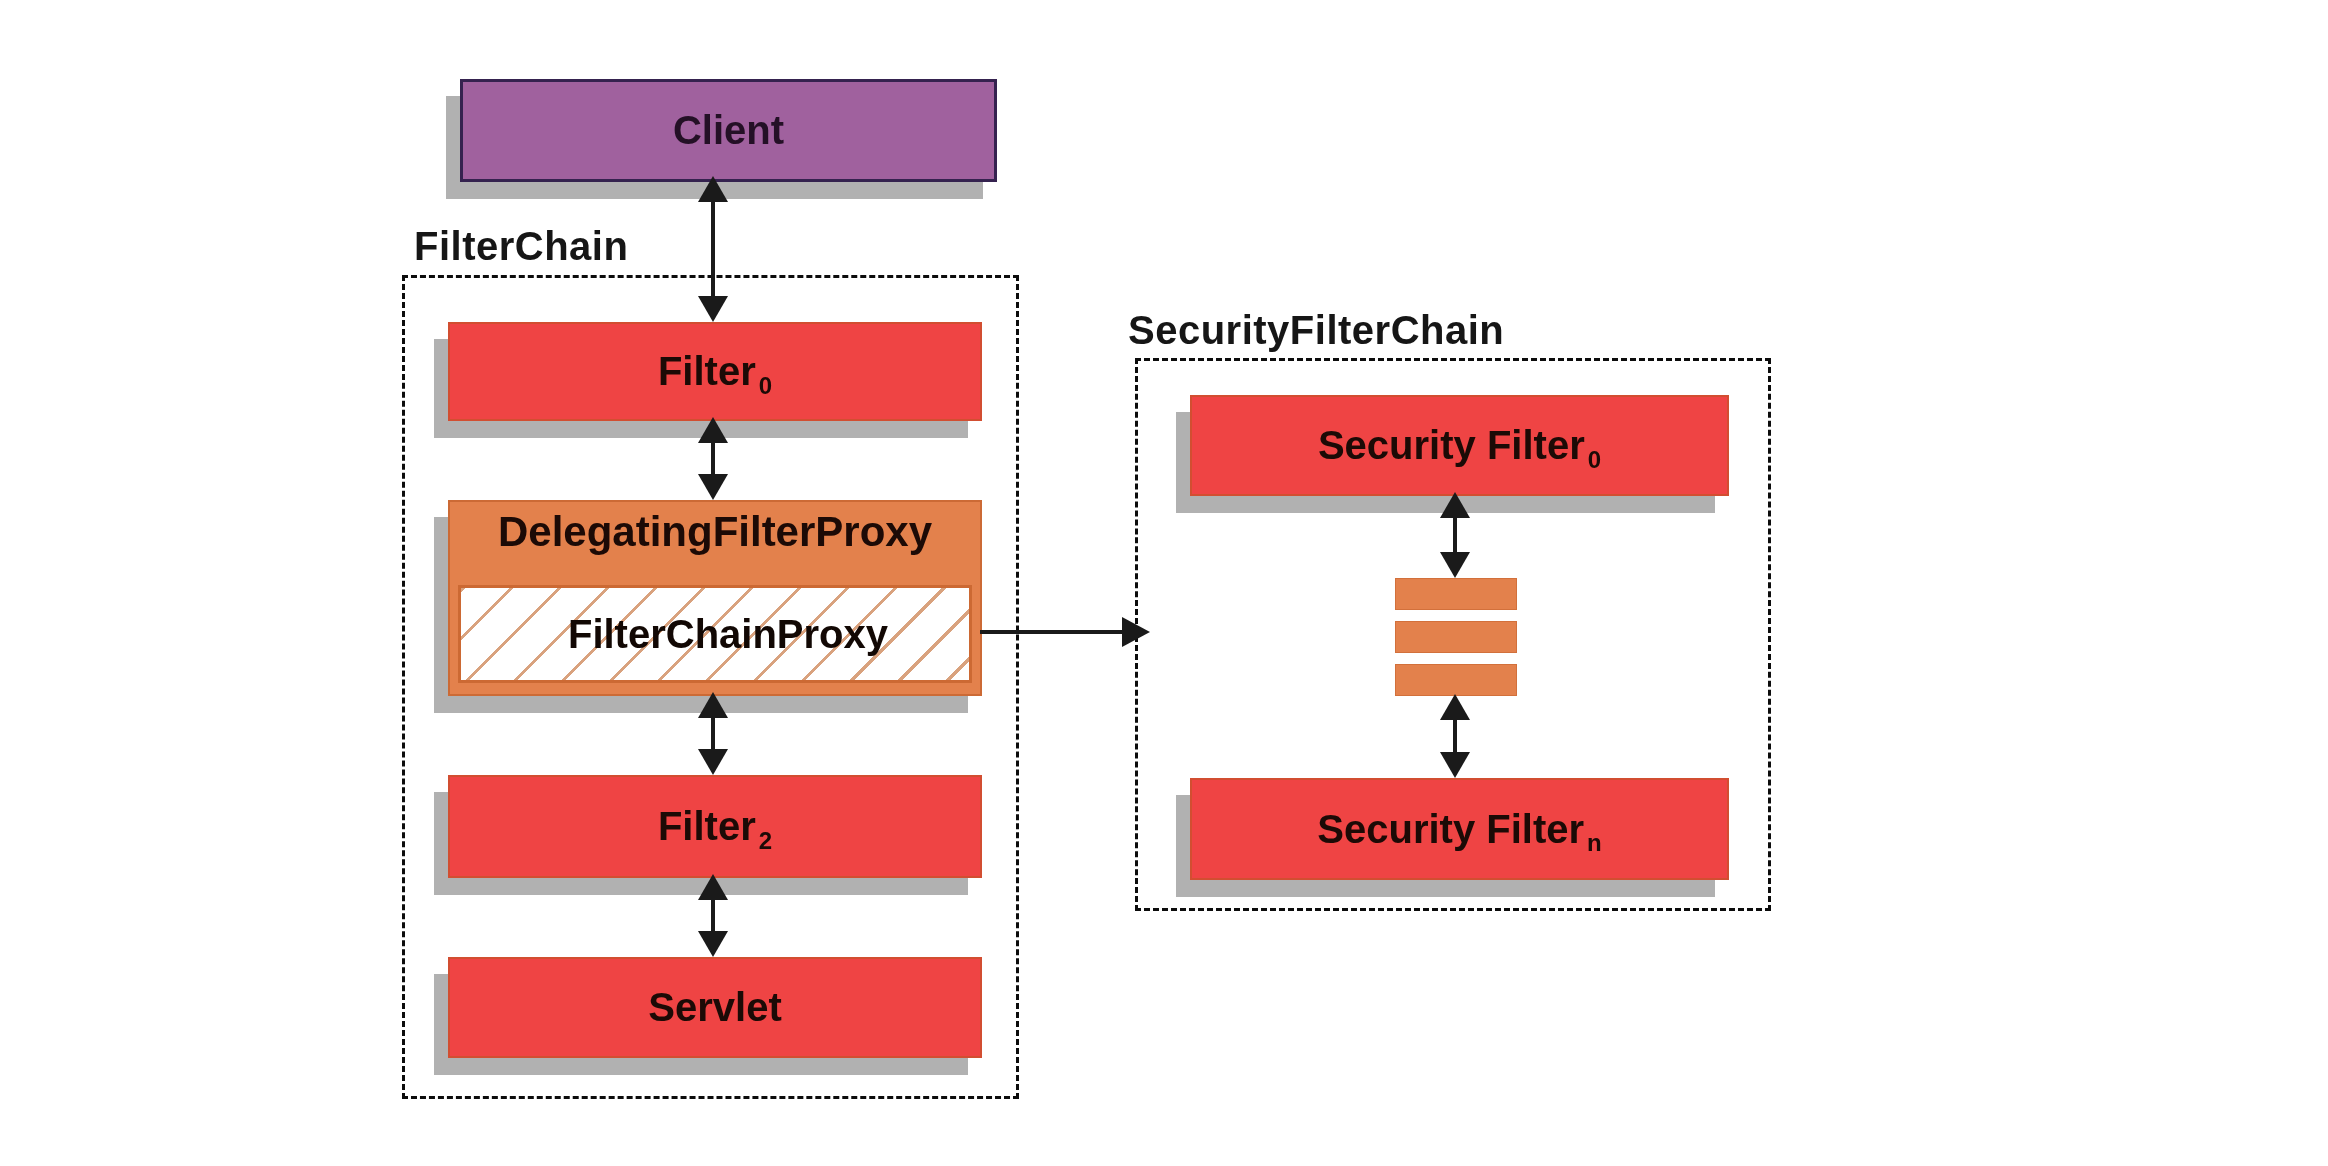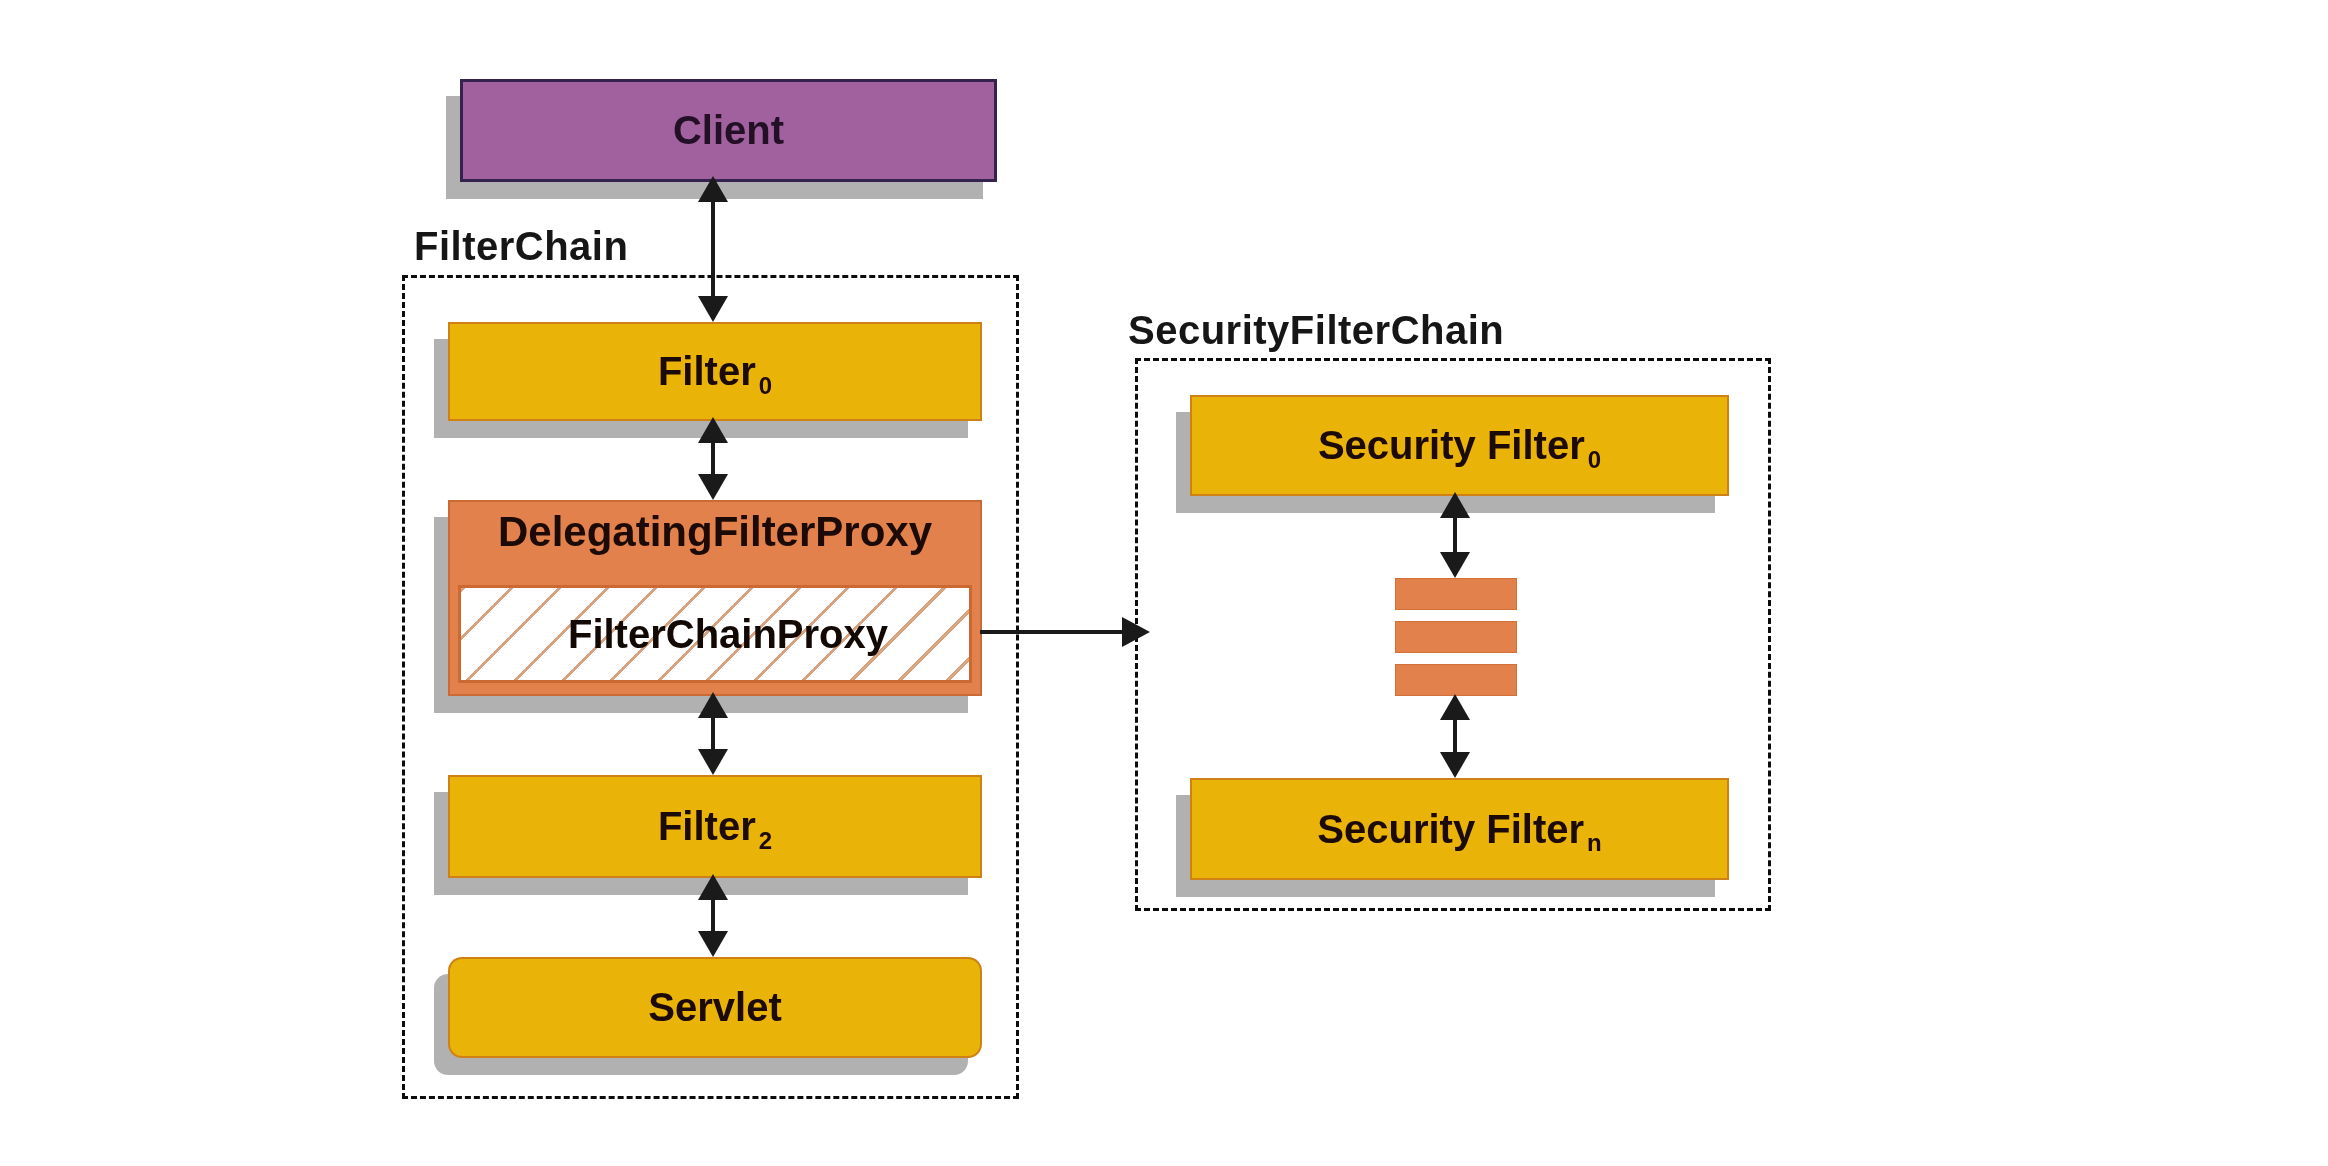--- a/index.html
+++ b/index.html
@@ -24,21 +24,21 @@
   }
   
   .node{
     position:absolute;
     display:flex;align-items:center;justify-content:center;
     font-size:40px;font-weight:700;color:#1c0a06;
     box-shadow:-14px 17px 0 0 #b1b1b1;
     white-space:nowrap;
   }
   .orange{
-    background:#eab308;
+    background:#ef4444;
     border:2px solid rgba(186,88,34,.55);
   }
   .purple{
     background:#a0619e;
     border:3px solid #35224f;
     color:#241026;
   }
   .sub{
     font-size:24px;font-weight:700;
     vertical-align:-16px;
@@ -130,21 +130,21 @@
     <div class="hatched">
       <span>FilterChainProxy</span>
     </div>
   </div>
 
   <div class="node orange" style="left:448px;top:775px;width:530px;height:99px;">
     <span>Filter</span>
       <span class="sub">2</span>
   </div>
 
-  <div class="node orange" style="left:448px;top:957px;width:530px;height:97px;border-radius:14px;">
+  <div class="node orange" style="left:448px;top:957px;width:530px;height:97px;">
     <span>Servlet</span>
   </div>
 
   <div class="group-title" style="left:1128px;top:308px;text-align:center;">SecurityFilterChain</div>
 
   <div class="dashed-group" style="left:1135px;top:358px;width:630px;height:547px;"></div>
 
   <div class="node orange" style="left:1190px;top:395px;width:535px;height:97px;">
     <span>Security Filter</span>
       <span class="sub">0</span>

